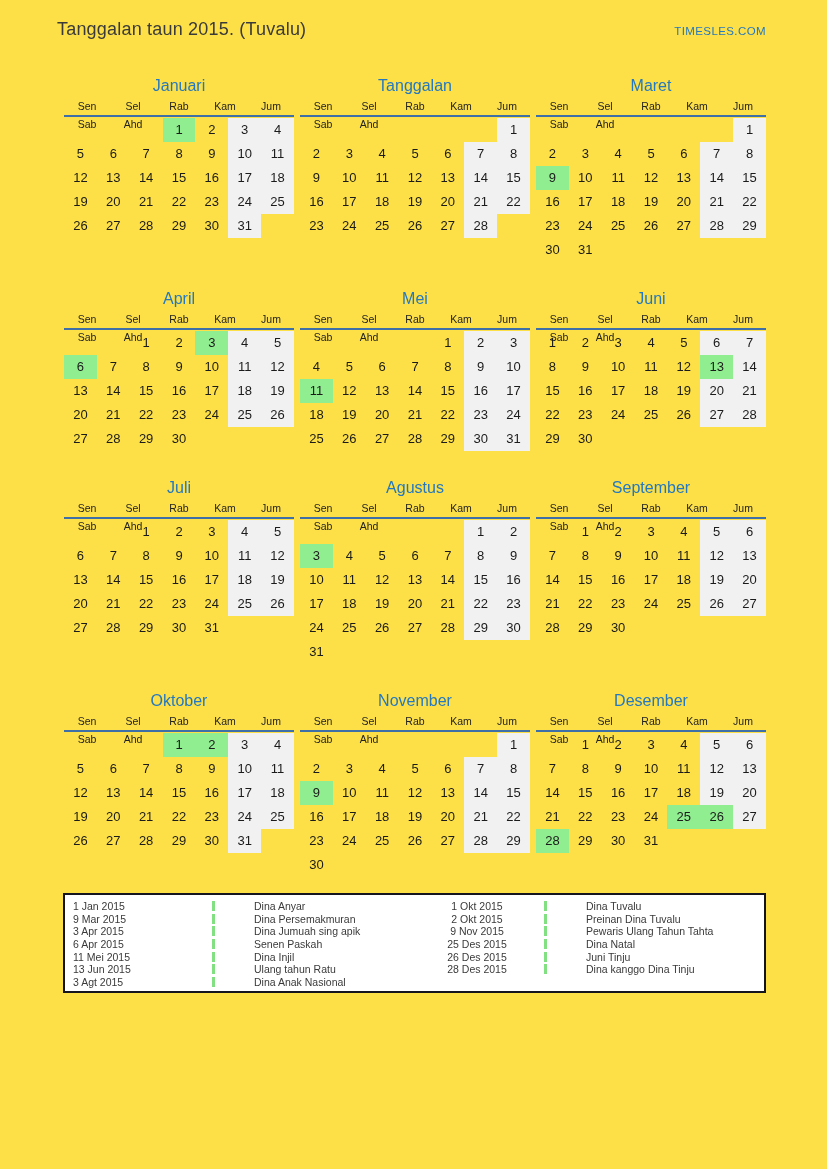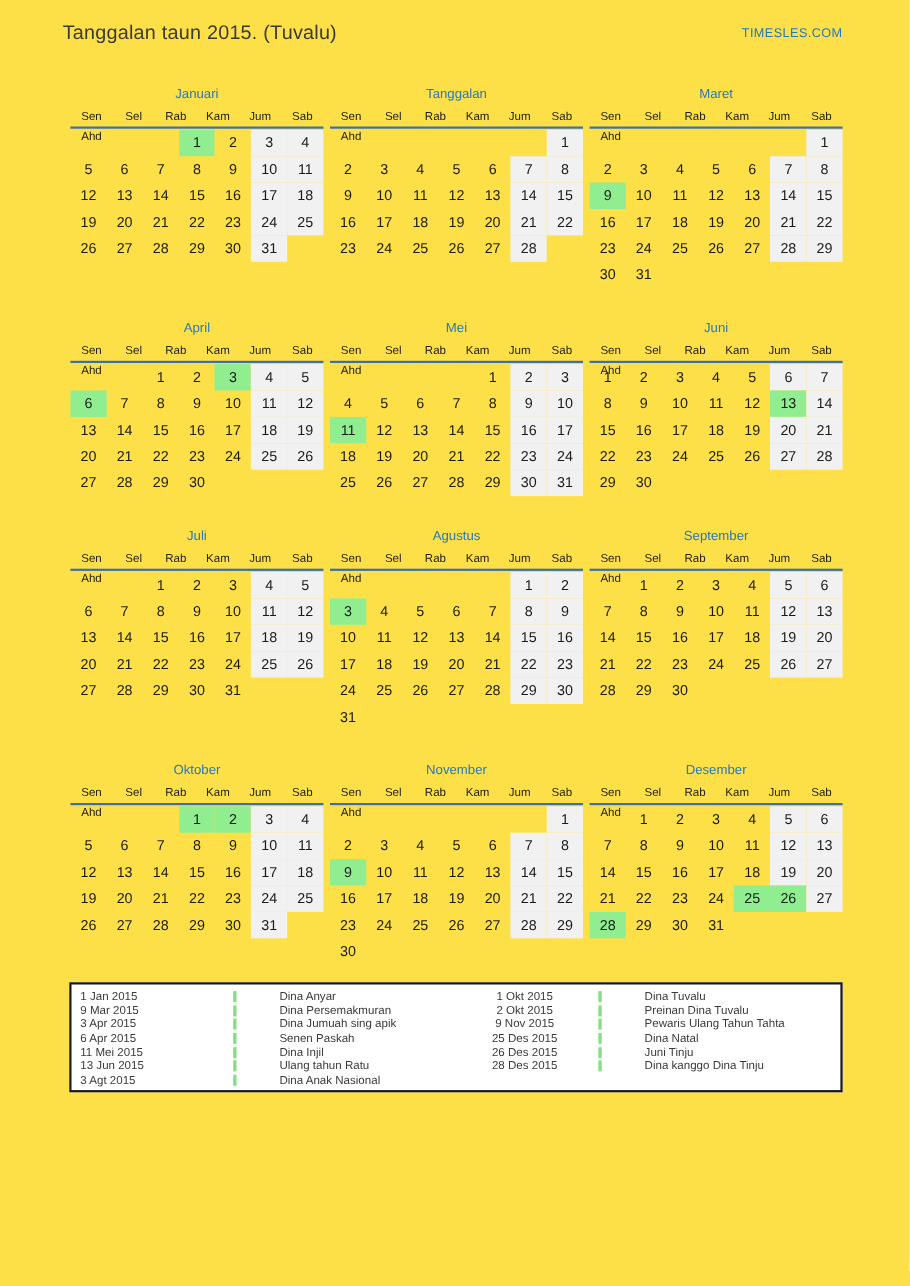--- a/index.html
+++ b/index.html
@@ -17,25 +17,25 @@
     font-size:11.5px;color:var(--accent);letter-spacing:0.4px;
     text-decoration:none;cursor:pointer;text-align:right;
   }
   .months-grid{
     position:absolute;left:64px;top:76px;width:702px;
     display:grid;grid-template-columns:repeat(3,230px);
     column-gap:6px;row-gap:27px;align-items:start;
   }
   .month{width:230px;}
   .month-title{
-    color:var(--accent);font-size:12px;text-align:center;
+    color:var(--accent);font-size:16px;text-align:center;
     height:19px;line-height:19px;margin-bottom:2px;
   }
   .dow{
-    display:grid;grid-template-columns:repeat(6,1fr);
+    display:grid;grid-template-columns:repeat(5,1fr);
     height:18px;border-bottom:2px solid var(--line);
   }
   .dowc{font-size:10.5px;text-align:center;line-height:18px;color:#222;}
   .weeks{margin-top:1px;}
   .week{display:grid;grid-template-columns:repeat(7,1fr);height:24px;}
   .cell{
     font-size:13px;text-align:center;line-height:24px;color:#1b1b1b;
   }
   .cell.we{background:var(--weekend);}
   .cell.hl{background:var(--green);}

